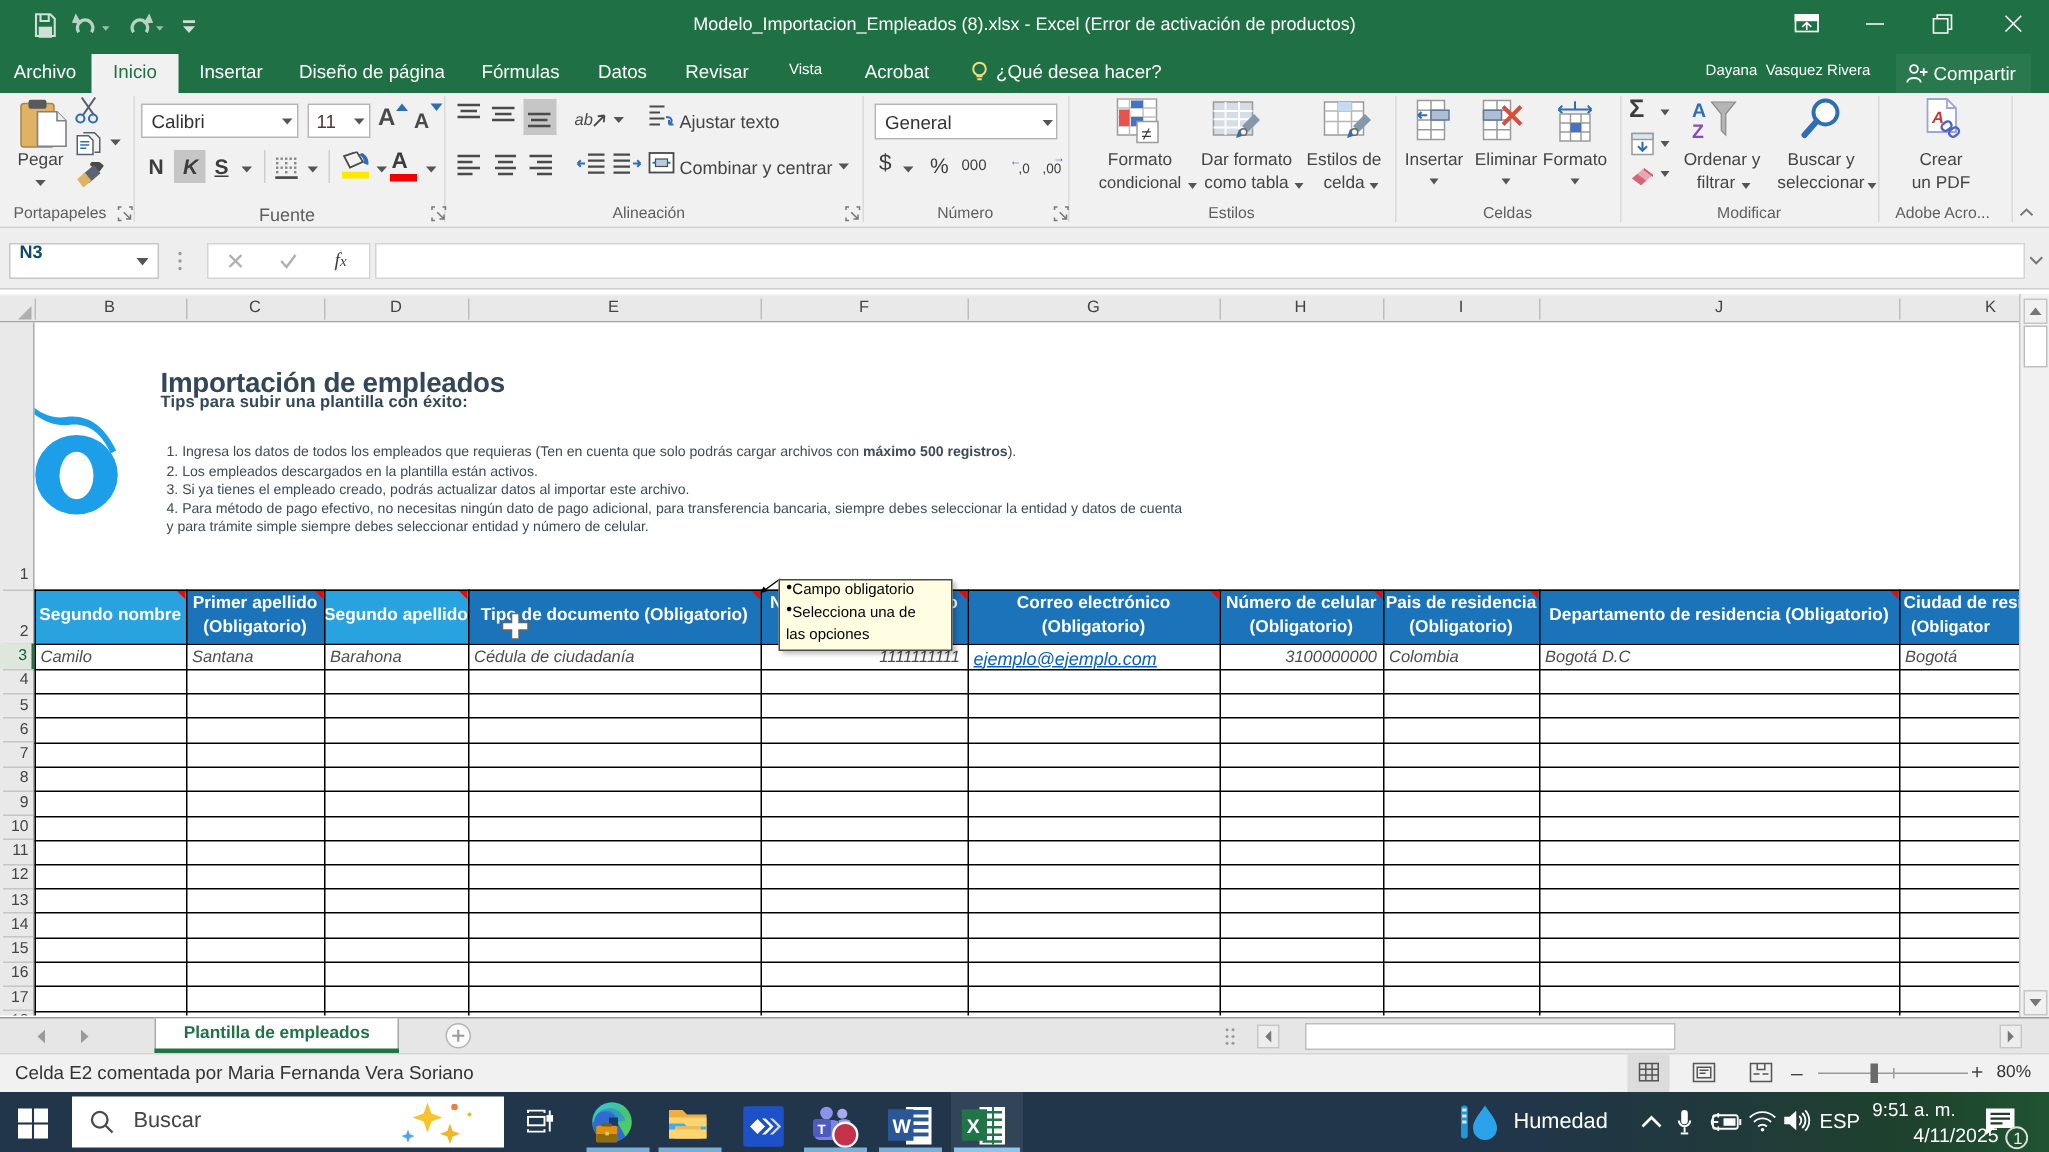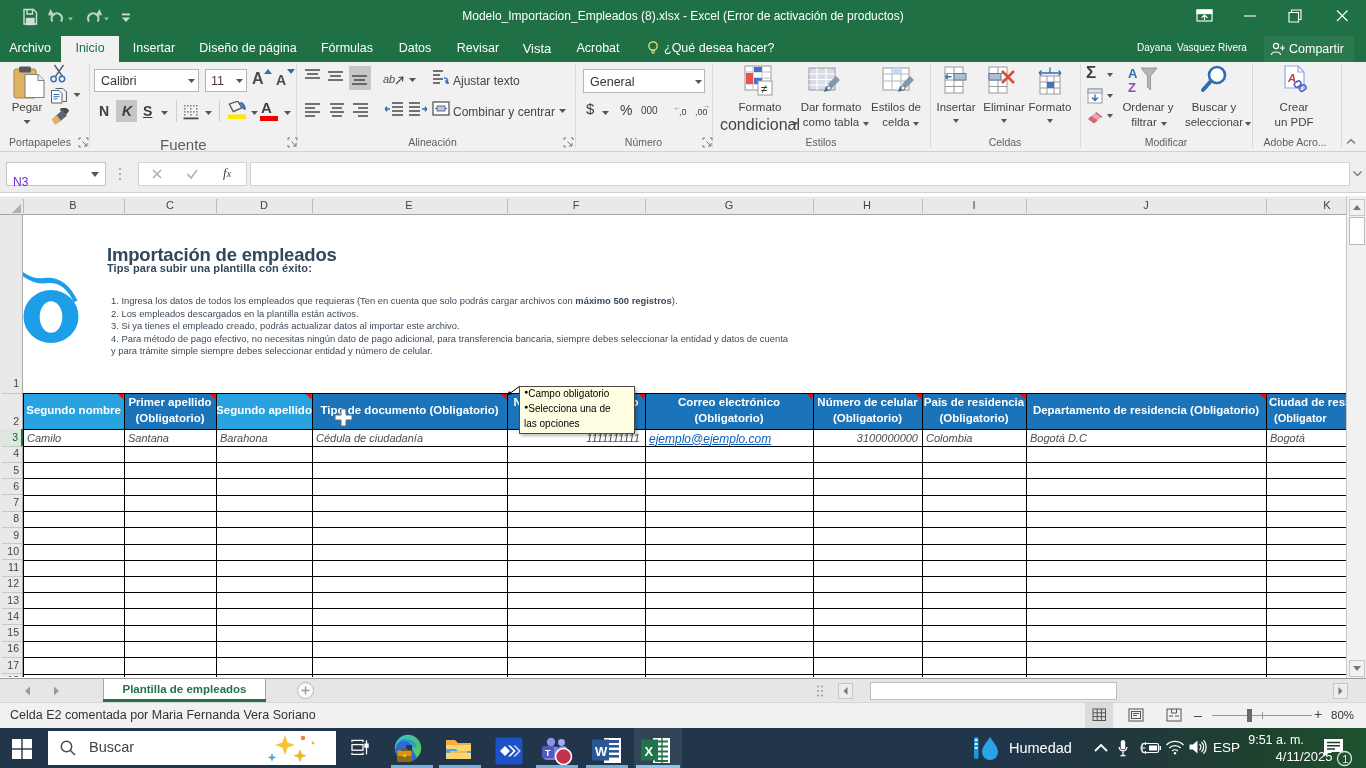--- a/index.html
+++ b/index.html
@@ -38,21 +38,21 @@
 </g>
   </svg>
 <div class="ab" style="left:61px;top:36px;width:58px;height:26px;background:#f1f1f1;"></div>
 <div class="tx" style="left:-40px;top:41px;width:140px;text-align:center;font-size:12.5px;color:#ffffff;">Archivo</div>
 <div class="tx" style="left:20px;top:41px;width:140px;text-align:center;font-size:12.5px;color:#1f7145;">Inicio</div>
 <div class="tx" style="left:84px;top:41px;width:140px;text-align:center;font-size:12.5px;color:#ffffff;">Insertar</div>
 <div class="tx" style="left:178px;top:41px;width:140px;text-align:center;font-size:12.5px;color:#ffffff;">Diseño de página</div>
 <div class="tx" style="left:277px;top:41px;width:140px;text-align:center;font-size:12.5px;color:#ffffff;">Fórmulas</div>
 <div class="tx" style="left:345px;top:41px;width:140px;text-align:center;font-size:12.5px;color:#ffffff;">Datos</div>
 <div class="tx" style="left:408px;top:41px;width:140px;text-align:center;font-size:12.5px;color:#ffffff;">Revisar</div>
-<div class="tx" style="left:467px;top:41px;width:140px;text-align:center;font-size:13px;color:#ffffff;">Vista</div>
+<div class="tx" style="left:467px;top:41px;width:140px;text-align:center;font-size:10px;color:#ffffff;">Vista</div>
 <div class="tx" style="left:528px;top:41px;width:140px;text-align:center;font-size:12.5px;color:#ffffff;">Acrobat</div>
 <svg class="ab" style="left:644px;top:39px;" width="18" height="18" viewBox="0 0 18 18">
 <g stroke="#f3dd7a" fill="none" stroke-width="1.3">
 <circle cx="9" cy="7" r="4.2"></circle>
       <path d="M7,11.8 h4 M7.5,13.8 h3"></path>
     </g>
   </svg>
 <div class="tx" style="left:664px;top:41px;font-size:12.5px;color:#ffffff;">¿Qué desea hacer?</div>
 <div class="tx" style="left:1122px;top:42px;width:140px;text-align:center;font-size:10px;color:#fff;">Dayana&nbsp; Vasquez Rivera</div>
 <div class="ab" style="left:1264px;top:36px;width:90px;height:26px;background:rgba(255,255,255,0.05);"></div>
@@ -68,21 +68,21 @@
 <div class="ab" style="left:0;top:62px;width:1366px;height:90px;background:#f1f1f1;border-bottom:1px solid #d4d2d0;"></div>
 <div class="ab" style="left:89px;top:64px;width:1px;height:84px;background:#dcdad8;"></div>
 <div class="ab" style="left:296px;top:64px;width:1px;height:84px;background:#dcdad8;"></div>
 <div class="ab" style="left:575px;top:64px;width:1px;height:84px;background:#dcdad8;"></div>
 <div class="ab" style="left:712px;top:64px;width:1px;height:84px;background:#dcdad8;"></div>
 <div class="ab" style="left:930px;top:64px;width:1px;height:84px;background:#dcdad8;"></div>
 <div class="ab" style="left:1080px;top:64px;width:1px;height:84px;background:#dcdad8;"></div>
 <div class="ab" style="left:1252px;top:64px;width:1px;height:84px;background:#dcdad8;"></div>
 <div class="ab" style="left:1341px;top:64px;width:1px;height:84px;background:#dcdad8;"></div>
 <div class="tx" style="left:2px;top:136px;width:76px;text-align:center;font-size:10.5px;color:#605e5c;">Portapapeles</div>
-<div class="tx" style="left:160px;top:136px;width:50px;text-align:left;font-size:15px;color:#605e5c;">Fuente</div>
+<div class="tx" style="left:160px;top:136px;width:50px;text-align:right;font-size:12px;color:#605e5c;">Fuente</div>
 <div class="tx" style="left:400px;top:136px;width:65px;text-align:center;font-size:10.5px;color:#605e5c;">Alineación</div>
 <div class="tx" style="left:616px;top:136px;width:55px;text-align:center;font-size:10.5px;color:#605e5c;">Número</div>
 <div class="tx" style="left:796px;top:136px;width:50px;text-align:center;font-size:10.5px;color:#605e5c;">Estilos</div>
 <div class="tx" style="left:980px;top:136px;width:50px;text-align:center;font-size:10.5px;color:#605e5c;">Celdas</div>
 <div class="tx" style="left:1138px;top:136px;width:56px;text-align:center;font-size:10.5px;color:#605e5c;">Modificar</div>
 <div class="tx" style="left:1257px;top:136px;width:76px;text-align:center;font-size:10.5px;color:#605e5c;">Adobe Acro...</div>
 <svg class="ab" style="left:1345px;top:137px;" width="12" height="10" viewBox="0 0 12 10">
     <path d="M2,6.5 l4,-3.8 4,3.8" stroke="#777" fill="none" stroke-width="1.3"></path>
   </svg>
 
@@ -285,21 +285,21 @@
 <path d="M1,1 h26 M1,7 h26 M1,13 h26 M1,19 h26" stroke="#c0c0c0"></path>
 <path d="M9,1 v24 M18,1 v24" stroke="#c0c0c0"></path>
 <rect x="2" y="8" width="7" height="5" fill="#e8534e"></rect>
     <rect x="2" y="13" width="7" height="6" fill="#e8534e"></rect>
 <rect x="10" y="13" width="8" height="6" fill="#4472c4"></rect>
     <rect x="10" y="2" width="8" height="5" fill="#4472c4"></rect>
 <rect x="14" y="16" width="14" height="14" fill="#fff" stroke="#9a9a9a"></rect>
 <text x="17" y="28" font-size="12" fill="#333">≠</text>
 </svg>
 <div class="tx" style="left:715px;top:101px;width:90px;text-align:center;font-size:11.5px;color:#444;">Formato</div>
-<div class="tx" style="left:715px;top:116px;width:90px;text-align:center;font-size:16px;color:#444;">condicional</div>
+<div class="tx" style="left:715px;top:116px;width:90px;text-align:center;font-size:11px;color:#444;">condicional</div>
 <svg class="ab" style="left:791px;top:121px;" width="8" height="6" viewBox="0 0 8 6">
     <path d="M1,1 h6 l-3,4 z" fill="#555"></path>
   </svg>
 <svg class="ab" style="left:808px;top:65px;" width="34" height="34" viewBox="0 0 34 34">
 <rect x="1" y="3" width="26" height="22" fill="#d7dde6" stroke="#9a9a9a"></rect>
 <path d="M1,9 h26 M1,14.5 h26 M1,20 h26 M9,3 v22 M18,3 v22" stroke="#fff" stroke-width="1.2"></path>
 <path d="M20,19 l8,-8 4,4 -8,8 z" fill="#8497ab"></path>
 <path d="M18,21 l4,4 -6,2 z" fill="#2d6eb5"></path>
 <circle cx="21" cy="23" r="2.2" fill="#f0f0f0" stroke="#666"></circle>
 </svg>
@@ -404,21 +404,21 @@
 <text x="6" y="17" font-size="11" font-weight="bold" fill="#c23b3b" font-style="italic">A</text>
 <g stroke="#4f63c8" fill="none" stroke-width="1.6">
 <rect x="12" y="17" width="7" height="5" rx="2.5" transform="rotate(-38 15 19)"></rect>
 <rect x="17" y="21" width="7" height="5" rx="2.5" transform="rotate(-38 20 23)"></rect>
 </g>
 </svg>
 <div class="tx" style="left:1260px;top:101px;width:68px;text-align:center;font-size:11.5px;color:#444;">Crear</div>
 <div class="tx" style="left:1260px;top:116px;width:68px;text-align:center;font-size:11.5px;color:#444;">un PDF</div>
 <div class="ab" style="left:0;top:152px;width:1366px;height:41px;background:#eeeeee;border-bottom:1px solid #d0d0d0;"></div>
 <div class="ab" style="left:6px;top:162px;width:100px;height:24px;background:#fff;border:1px solid #c6c6c6;"></div>
-<div class="tx" style="left:13px;top:175px;font-size:12px;color:#6d28d9;">N3</div>
+<div class="tx" style="left:13px;top:161px;font-size:12px;color:#0c4a6e;font-weight:bold;">N3</div>
 <svg class="ab" style="left:90px;top:171px;" width="10" height="7" viewBox="0 0 10 7">
     <path d="M1,1 h8 l-4,5 z" fill="#555"></path>
   </svg>
 <svg class="ab" style="left:117px;top:167px;" width="6" height="15" viewBox="0 0 6 15">
     <g fill="#9a9a9a">
       <circle cx="3" cy="2" r="1.1"></circle>
       <circle cx="3" cy="7" r="1.1"></circle>
       <circle cx="3" cy="12" r="1.1"></circle>
     </g>
   </svg>

